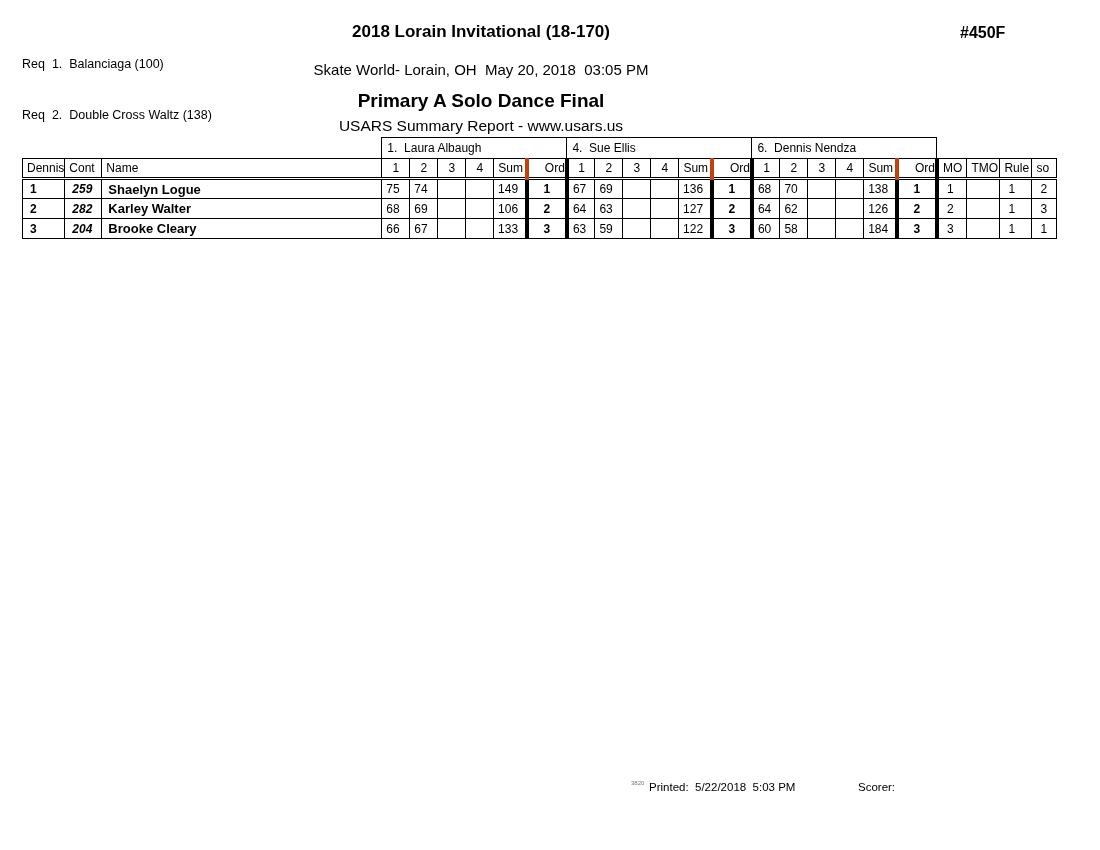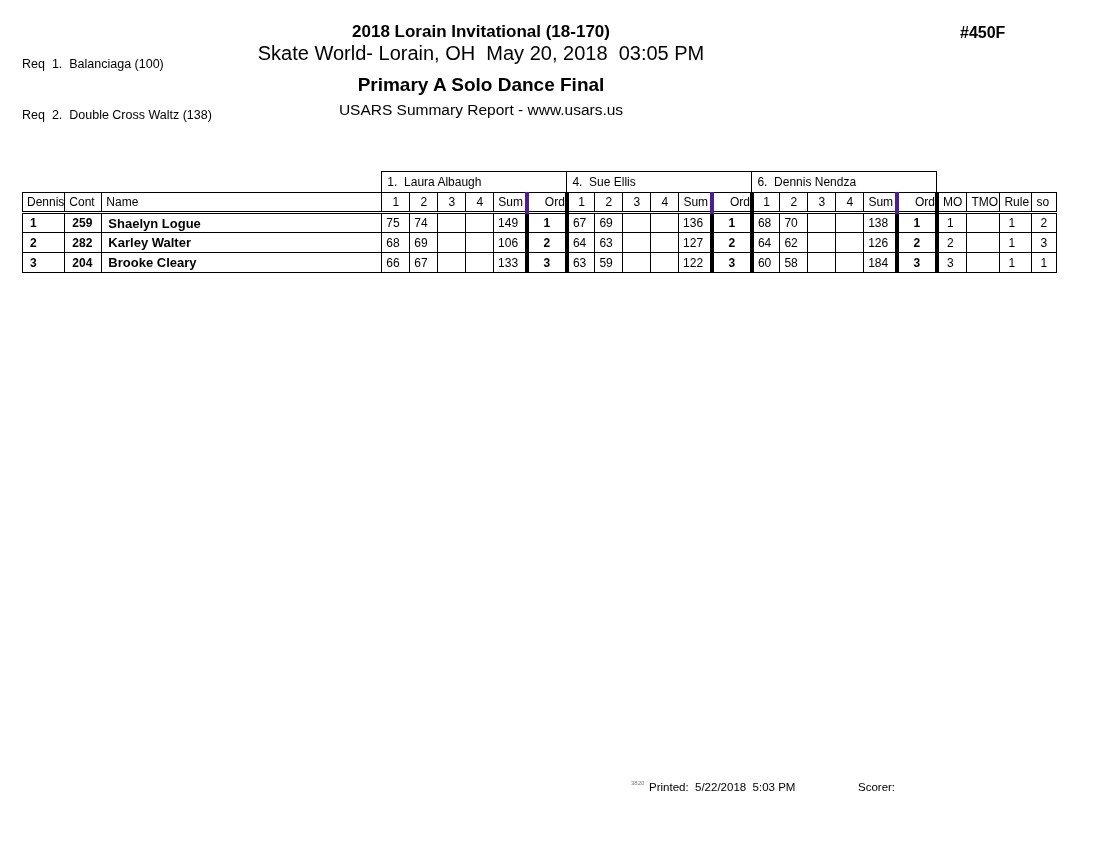--- a/index.html
+++ b/index.html
@@ -3,42 +3,42 @@
 <meta charset="utf-8">
 <style>
   * { margin:0; padding:0; box-sizing:border-box; }
   html,body { width:1100px; height:850px; background:#fff; color:#000;
     font-family:"Liberation Sans", sans-serif; position:relative; overflow:hidden; }
 
   .req-block { position:absolute; left:22px; top:22px; font-size:12.5px; line-height:17px; white-space:pre; }
 
   .titles { position:absolute; left:0; top:22px; width:962px; text-align:center; }
   .title-main   { font-size:17px; font-weight:bold; line-height:20px; white-space:pre; }
-  .title-venue  { font-size:20px; line-height:19px; margin-top:2px; white-space:pre; }
+  .title-venue  { font-size:15px; line-height:19px; margin-top:18px; white-space:pre; }
   .title-event  { font-size:19px; font-weight:bold; line-height:23px; margin-top:10px; white-space:pre; }
   .title-report { font-size:15.5px; line-height:19px; margin-top:4px; white-space:pre; }
 
   .event-number { position:absolute; left:960px; top:24px; font-size:16px; font-weight:bold; }
 
   table.results { position:absolute; left:22px; top:137px; border-collapse:collapse;
-    table-layout:fixed; font-size:12px;margin-top:34px; }
+    table-layout:fixed; font-size:12px; }
   table.results td, table.results th { height:20px; padding:0; overflow:hidden; vertical-align:middle; }
 
   tr.jrow td.blank { border:none; }
   tr.jrow th.jbox { border:1px solid #000; font-weight:normal; text-align:left;
     padding-left:5px; white-space:pre; height:21px; font-size:12px; }
 
   tr.hrow th { border:1px solid #000; border-bottom:3px double #000;
     font-weight:normal; text-align:left; padding-left:4px; }
   tr.hrow th.c { text-align:center; padding-left:0; }
-  tr.hrow th.ordcol { border-left:4px solid #4c1d95; border-right:4px solid #000; text-align:center; padding-left:16px; }
+  tr.hrow th.ordcol { border-left:4px solid #c2410c; border-right:4px solid #000; text-align:center; padding-left:16px; }
 
   tr.drow td { border:1px solid #000; padding-left:4px; }
   tr.drow td.place { font-weight:bold; padding-left:7px; }
-  tr.drow td.cont  { font-weight:bold; padding-left:7px; }
+  tr.drow td.cont  { font-weight:bold; padding-left:7px;font-style:italic; }
   tr.drow td.name  { font-weight:bold; font-size:13px; padding-left:6px; }
   tr.drow td.sum   { text-align:center; padding:0 3px 0 0; }
   tr.drow td.ordcol{ border-left:4px solid #000; border-right:4px solid #000;
     text-align:center; padding:0; font-weight:bold; }
   tr.drow td.aux   { padding-left:8px; }
 
   .footer-code    { position:absolute; left:631px; top:780px; font-size:6px; color:#777; }
   .footer-printed { position:absolute; left:649px; top:781px; font-size:11.5px; white-space:pre; }
   .footer-scorer  { position:absolute; left:858px; top:781px; font-size:11.5px; }
 </style>

